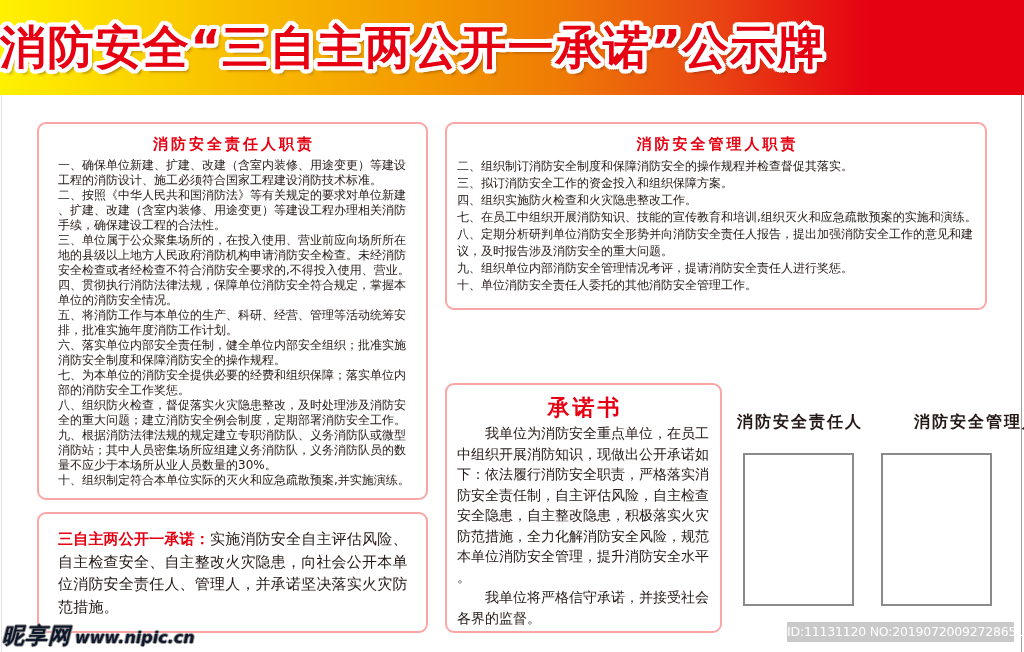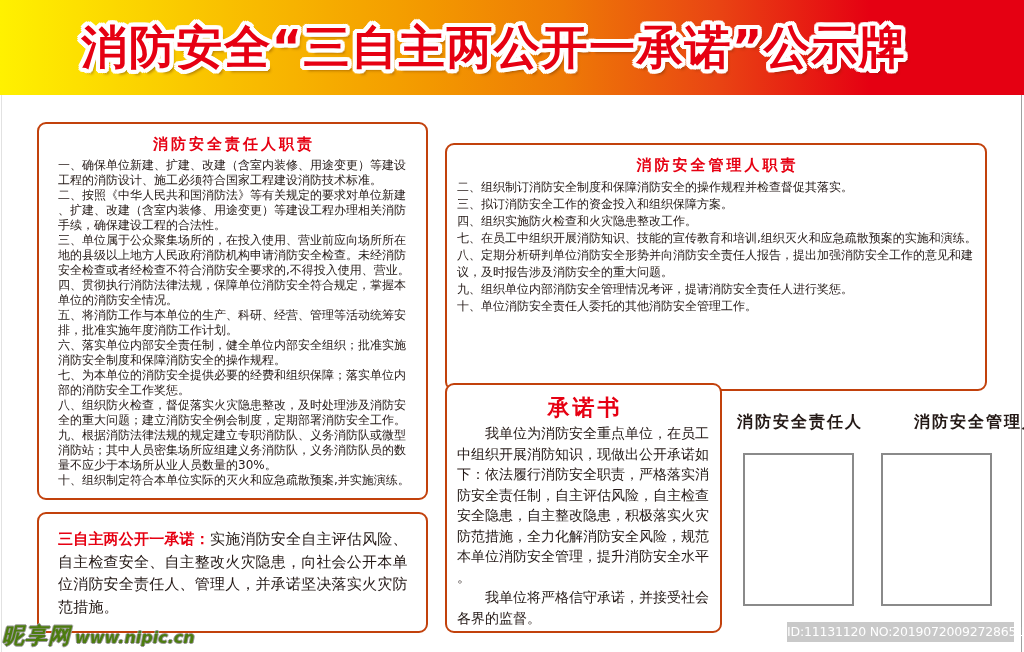--- a/index.html
+++ b/index.html
@@ -11,52 +11,52 @@
   }
   .abs { position: absolute; }
 
   
   .header {
     left: 0; top: 0; width: 1024px; height: 95px;
     background: linear-gradient(90deg, #fff100 0%, #f9c000 22%, #f39800 42%, #ee7a06 55%, #e94513 70%, #e50012 85%, #e50012 100%);
   }
   .header-title {
     position: absolute; left: 0; top: 0; width: 988px; height: 95px;
-    line-height: 95px; text-align: center;
+    line-height: 95px; 
     font-size: 46px; font-weight: bold; letter-spacing: 1.6px;
     color: #e60012; white-space: nowrap;
     text-shadow:
       4px 0 0 #fff, -4px 0 0 #fff, 0 4px 0 #fff, 0 -4px 0 #fff,
       3px 3px 0 #fff, -3px 3px 0 #fff, 3px -3px 0 #fff, -3px -3px 0 #fff,
       4px 2px 0 #fff, -4px 2px 0 #fff, 4px -2px 0 #fff, -4px -2px 0 #fff,
       2px 4px 0 #fff, -2px 4px 0 #fff, 2px -4px 0 #fff, -2px -4px 0 #fff,
       4px 5px 3px rgba(90,40,0,0.45);
   }
 
   
   .panel {
     position: absolute; box-sizing: border-box;
-    border: 2px solid #c2410c; border-radius: 9px; background: #fff;
+    border: 2px solid #fca5a5; border-radius: 9px; background: #fff;
   }
   .panel-title {
     position: absolute; left: 0; right: 0; text-align: center;
     color: #e60012; font-weight: bold; white-space: nowrap;
   }
   .body-text {
     position: absolute;
     line-break: anywhere; word-break: break-all;
     text-align: left; color: #231815;
   }
   .body-text .item { display: block; }
 
   #p-resp { left: 37px; top: 122px; width: 391px; height: 378px; }
   #p-resp .panel-title { top: 11px; font-size: 15px; line-height: 18px; letter-spacing: 3px; padding-left: 3px; }
   #p-resp .body-text { left: 19px; top: 34px; width: 355px; font-size: 12px; line-height: 15px; }
 
-  #p-mgr { left: 445px; top: 122px; width: 542px; height: 248px; margin-top: 21px; }
+  #p-mgr { left: 445px; top: 122px; width: 542px; height: 188px; }
   #p-mgr .panel-title { top: 11px; font-size: 15px; line-height: 18px; letter-spacing: 3px; padding-left: 3px; }
   #p-mgr .body-text { left: 10px; top: 34px; width: 524px; font-size: 12px; line-height: 17px; }
 
   #p-pledge { left: 445px; top: 383px; width: 277px; height: 250px; }
   #p-pledge .panel-title { top: 12px; font-size: 22px; line-height: 22px; letter-spacing: 3px; padding-left: 3px; }
   #p-pledge .body-text { left: 10px; top: 38px; width: 253px; font-size: 14px; line-height: 20.5px; }
   #p-pledge .body-text .item { text-indent: 2em; }
 
   #p-commit { left: 37px; top: 512px; width: 391px; height: 121px; }
   #p-commit .body-text { left: 19px; top: 14px; width: 356px; font-size: 15px; line-height: 22.5px; letter-spacing: 0.2px; }
@@ -73,21 +73,21 @@
   }
 
   
   .id-band {
     left: 787px; top: 622px; width: 227px; height: 20px;
     background: #c9c9c9; color: #ffffff; font-size: 12.5px; line-height: 20px;
     text-align: center; white-space: nowrap; letter-spacing: -0.2px;
   }
   .site-mark {
     left: 2px; top: 621px; height: 30px; line-height: 30px; white-space: nowrap;
-    font-style: italic; font-weight: bold; color: #4d7c0f;
+    font-style: italic; font-weight: bold; color: #0f172a;
     text-shadow: 1px 0 0 #9a9a9a, -1px 0 0 #9a9a9a, 0 1px 0 #9a9a9a, 0 -1px 0 #9a9a9a;
   }
   .site-mark .cn { font-size: 22px; letter-spacing: 1px; }
   .site-mark .url { font-size: 16px; margin-left: 4px; }
   .edge-right { left: 1021px; top: 95px; width: 1px; height: 557px; background: #a0a0a0; }
   .edge-left { left: 1px; top: 95px; width: 1px; height: 557px; background: #e2e2e2; }
 </style>
 </head>
 <body>
 

